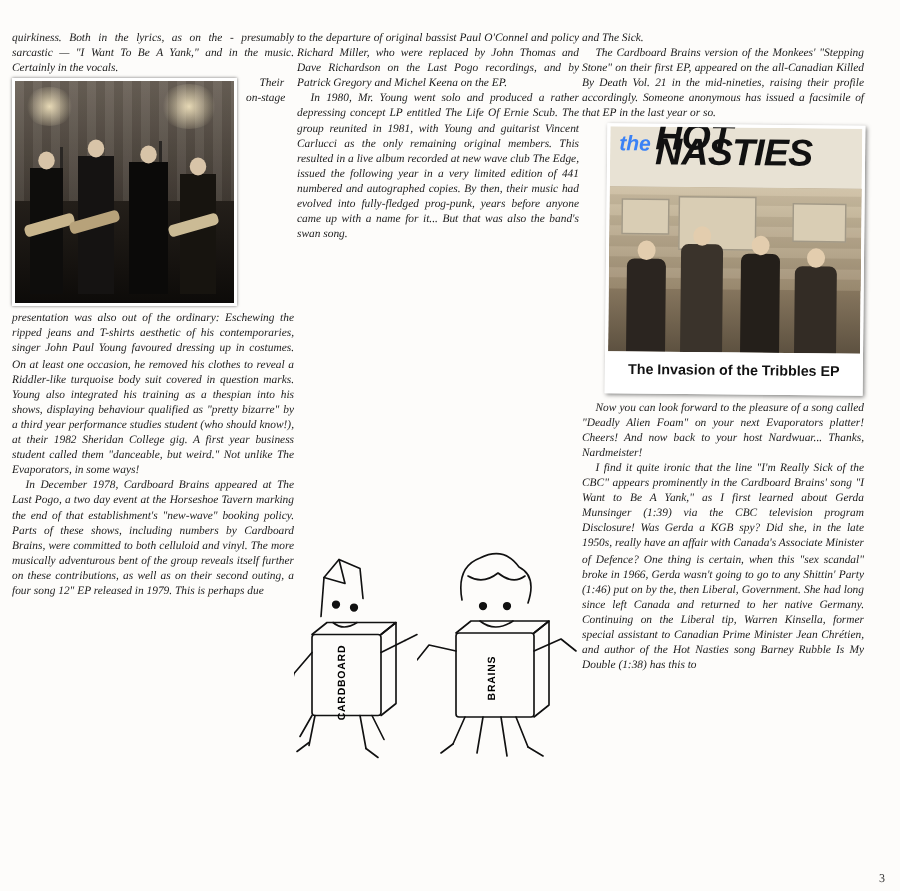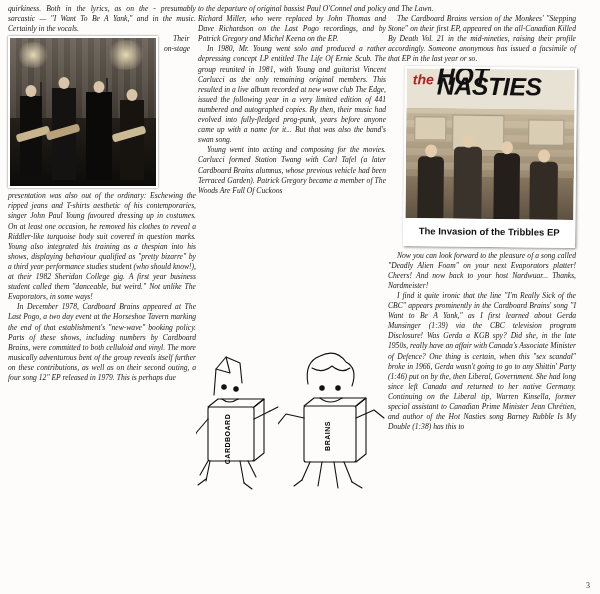--- a/index.html
+++ b/index.html
@@ -10,21 +10,21 @@
   #page {
     position: relative;
     width: 600px;
     height: 594px;
     background: #fdfcfa;
     overflow: hidden;
     font-family: "Liberation Serif", serif;
   }
   .cols {
     position: absolute;
-    top: 4px;
+    top: 20px;
     left: 8px;
     width: 584px;
     height: 566px;
     display: flex;
     gap: 2px;
   }
   .col {
     width: 188px;
     font-size: 7.6px;
     line-height: 10.1px;
@@ -107,21 +107,21 @@
     transform: rotate(0.6deg);
   }
   .ep-top {
     position: absolute; left:0; top:0; right:0; height: 40px;
     background: #e8e2d4;
   }
   .ep-the {
     position: absolute; left: 6px; top: 5px;
     font-family: "Liberation Sans", sans-serif;
     font-style: italic; font-weight: bold;
-    font-size: 14px; color: #b91c1c; line-height: 12px;
+    font-size: 14px; color: #3b82f6; line-height: 12px;
   }
   .ep-title {
     position: absolute; left: 30px; top: 2px;
     font-family: "Liberation Sans", sans-serif;
     font-weight: bold; font-size: 25px; letter-spacing: -0.5px;
     color: #111;
   }
   .ep-photo {
     position: absolute; left: 0; top: 40px; right: 0; bottom: 26px;
     background: linear-gradient(180deg,#b9a98e 0%, #8d7c63 55%, #5d5140 100%);
@@ -221,21 +221,20 @@
       </div>
 
       <p>Their on-stage presentation was also out of the ordinary: Eschewing the ripped jeans and T-shirts aesthetic of his contemporaries, singer John Paul Young favoured dressing up in costumes. On at least one occasion, he removed his clothes to reveal a Riddler-like turquoise body suit covered in question marks. Young also integrated his training as a thespian into his shows, displaying behaviour qualified as "pretty bizarre" by a third year performance studies student (who should know!), at their 1982 Sheridan College gig. A first year business student called them "danceable, but weird." Not unlike The Evaporators, in some ways!</p>
       <p>In December 1978, Cardboard Brains appeared at The Last Pogo, a two day event at the Horseshoe Tavern marking the end of that establishment's "new-wave" booking policy. Parts of these shows, including numbers by Cardboard Brains, were committed to both celluloid and vinyl. The more musically adventurous bent of the group reveals itself further on these contributions, as well as on their second outing, a four song 12" EP released in 1979. This is perhaps due</p>
     </div>
 
     <div class="col" style="position:relative;">
 
       <p class="noind">to the departure of original bassist Paul O'Connel and policy Richard Miller, who were replaced by John Thomas and Dave Richardson on the Last Pogo recordings, and by Patrick Gregory and Michel Keena on the EP.</p>
       <p>In 1980, Mr. Young went solo and produced a rather depressing concept LP entitled The Life Of Ernie Scub. The group reunited in 1981, with Young and guitarist Vincent Carlucci as the only remaining original members. This resulted in a live album recorded at new wave club The Edge, issued the following year in a very limited edition of 441 numbered and autographed copies. By then, their music had evolved into fully-fledged prog-punk, years before anyone came up with a name for it... But that was also the band's swan song.</p>
-      <p>Young went into acting and composing for the movies. Carlucci formed Station Twang with Carl Tafel (a later Cardboard Brains alumnus, whose previous vehicle had been Terraced Garden). Patrick Gregory became a member of The Woods Are Full Of Cuckoos</p>
 
       <div class="doodle" style="left:-2px; top:345px; width:96px; height:150px;">
         <svg width="96" height="150" viewBox="0 0 96 150">
           <g fill="none" stroke="#111" stroke-width="1.1" stroke-linecap="round" stroke-linejoin="round">
             <path d="M18 46 L20 20 L30 8 L44 14 L46 34"></path>
             <path d="M30 8 L34 24 L20 20"></path>
             <circle cx="28" cy="38" r="2.2" fill="#111"></circle>
             <circle cx="40" cy="40" r="2.2" fill="#111"></circle>
             <path d="M26 50 Q33 56 42 50"></path>
             <rect x="12" y="58" width="46" height="54" rx="2"></rect>
@@ -268,21 +267,21 @@
             <path d="M66 118 L74 138 M56 118 L60 144"></path>
             <path d="M24 136 L16 142 M74 138 L84 144"></path>
           </g>
           <text x="52" y="92" class="box-label" text-anchor="middle" transform="rotate(-90 52 92)">BRAINS</text>
         </svg>
       </div>
     </div>
 
     <div class="col">
 
-      <p class="noind">and The Lawn.</p>
+      <p class="noind">and The Sick.</p>
       <p>The Cardboard Brains version of the Monkees' "Stepping Stone" on their first EP, appeared on the all-Canadian Killed By Death Vol. 21 in the mid-nineties, raising their profile accordingly. Someone anonymous has issued a facsimile of that EP in the last year or so.</p>
 
       <div class="photo2">
         <div class="ep-top"></div>
         <div class="ep-the">the</div>
         <div class="ep-title">HOT NASTIES</div>
 
         <div class="ep-photo">
           <div class="ep-wall"></div>
           <div class="ep-poster" style="left:8px; top:8px; width:30px; height:22px;"></div>

